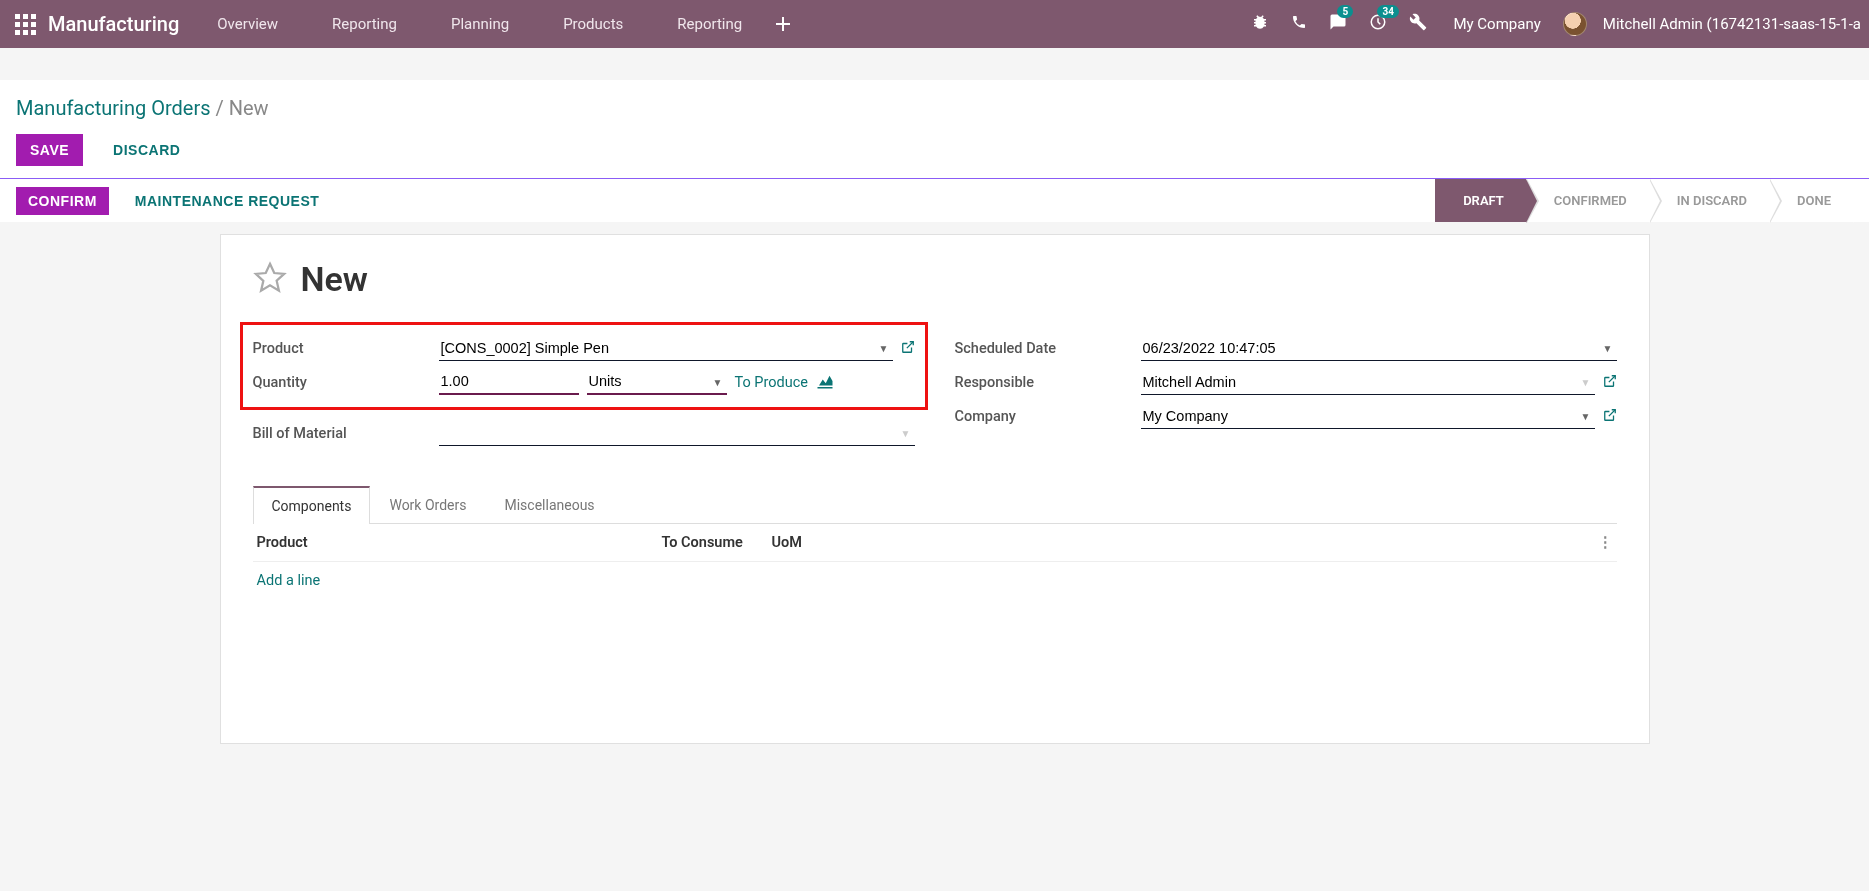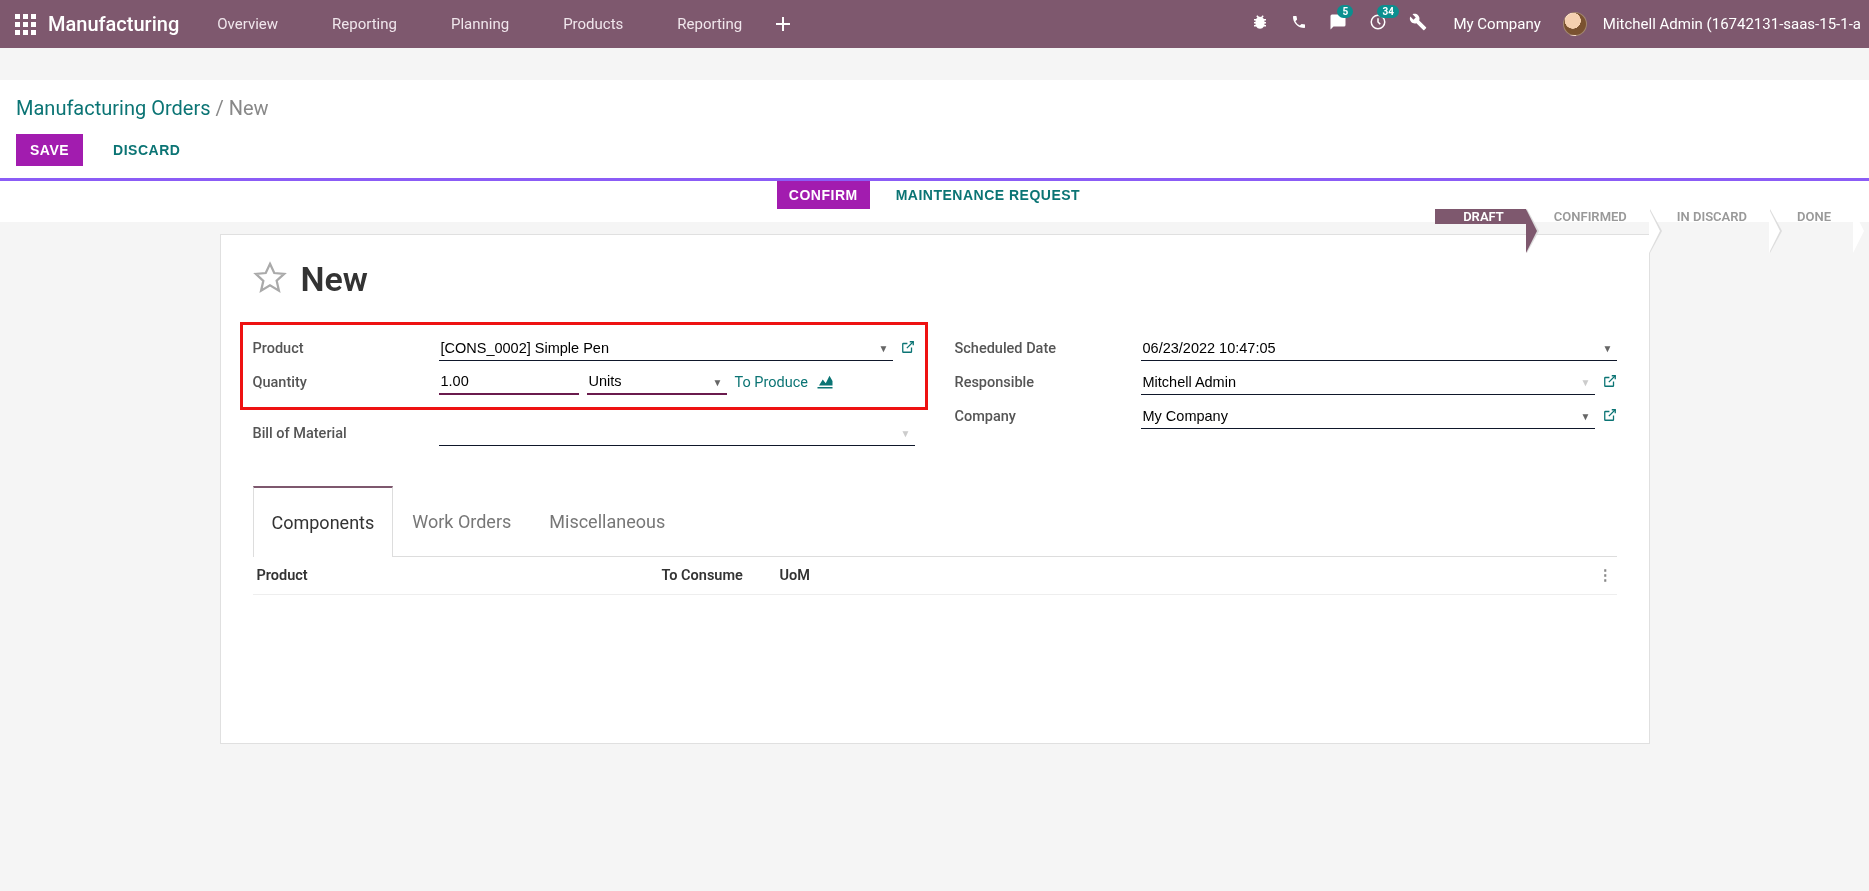--- a/index.html
+++ b/index.html
@@ -41,25 +41,24 @@
 .breadcrumb { font-size: 20px; color: #0b7474; padding: 6px 0 14px; }
 .breadcrumb .muted { color: #888; }
 .action-buttons { display: flex; gap: 16px; align-items: center; padding-bottom: 12px; }
 .btn { border: none; font-size: 14px; font-weight: 600; padding: 8px 14px; cursor: pointer; letter-spacing: .5px; }
 .btn-primary { background: #a21caf; color: #fff; }
 .btn-link { background: transparent; color: #0b7474; }
 
 
 .statusbar {
   background: #fff;
-  border-top: 3px solid #8b5cf6;
+  border-top: 1px solid #8b5cf6;
   display: flex; align-items: center;
   padding: 0 16px;
   height: 44px;
-  flex-direction: column;
 }
 .statusbar-left { display: flex; gap: 14px; align-items: center; }
 .statusbar-left .btn { padding: 6px 12px; }
 .status-steps { margin-left: auto; display: flex; align-items: stretch; height: 100%; }
 .status-step {
   position: relative;
   display: flex; align-items: center;
   padding: 0 22px 0 28px;
   font-size: 13px; font-weight: 600;
   color: #999; cursor: pointer;
@@ -125,40 +124,40 @@
   font-size: 10px; color: #666; pointer-events: none;
 }
 .req-underline { border-bottom: 2px solid #6a1b4d !important; }
 .link-text { color: #0b7474; font-size: 14.5px; white-space: nowrap; }
 .ext-link { color: #0b7474; cursor: pointer; font-size: 14px; }
 .forecast-icon { color: #0b7474; cursor: pointer; }
 
 
 .tabs { display: flex; border-bottom: 1px solid #ddd; margin-top: 36px; }
 .tab {
-  padding: 24px 18px;
-  font-size: 18px;
+  padding: 10px 18px;
+  font-size: 14px;
   color: #777;
   cursor: pointer;
   border: 1px solid transparent;
   border-bottom: none;
   margin-bottom: -1px;
 }
 .tab.active {
   color: #333;
   border-color: #ddd;
   border-top: 2px solid #7e586e;
   background: #fff;
 }
 
 .tab-content { padding: 0; }
 .table-head { display: flex; padding: 10px 4px; font-weight: 600; font-size: 14.5px; border-bottom: 1px solid #eee; color: #333; }
 .col-product { flex: 0 0 405px; }
 .col-consume { flex: 0 0 110px; }
-.col-uom { flex: 1; margin-left: 8px; }
+.col-uom { flex: 1; }
 .col-kebab { flex: 0 0 20px; color: #888; cursor: pointer; text-align: right; }
 .add-line { padding: 10px 4px; color: #0b7474; cursor: pointer; font-size: 14.5px; }
 </style>
 </head>
 <body>
 
 <div class="navbar">
   <div class="apps-icon">
     <div class="apps-grid">
         <span></span>
@@ -356,15 +355,16 @@
       <div class="tab">Work Orders</div>
       <div class="tab">Miscellaneous</div>
     </div>
     <div class="tab-content">
       <div class="table-head">
         <div class="col-product">Product</div>
         <div class="col-consume">To Consume</div>
         <div class="col-uom">UoM</div>
         <div class="col-kebab">⋮</div>
       </div>
+      <div class="add-line">Add a line</div>
     </div>
   </div>
 </div>
 
 </body></html>

